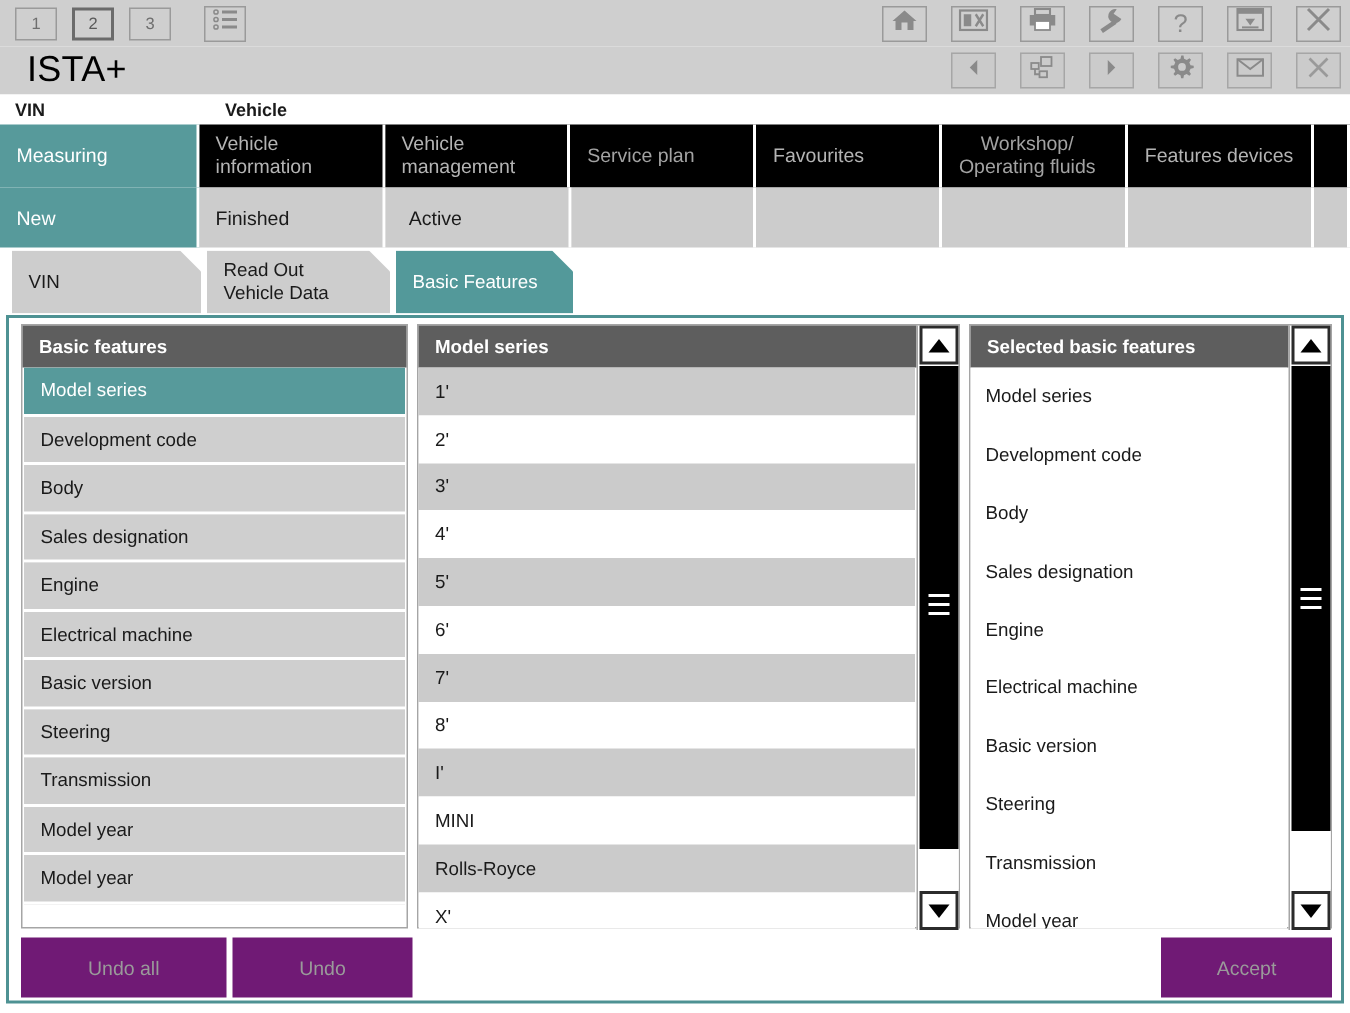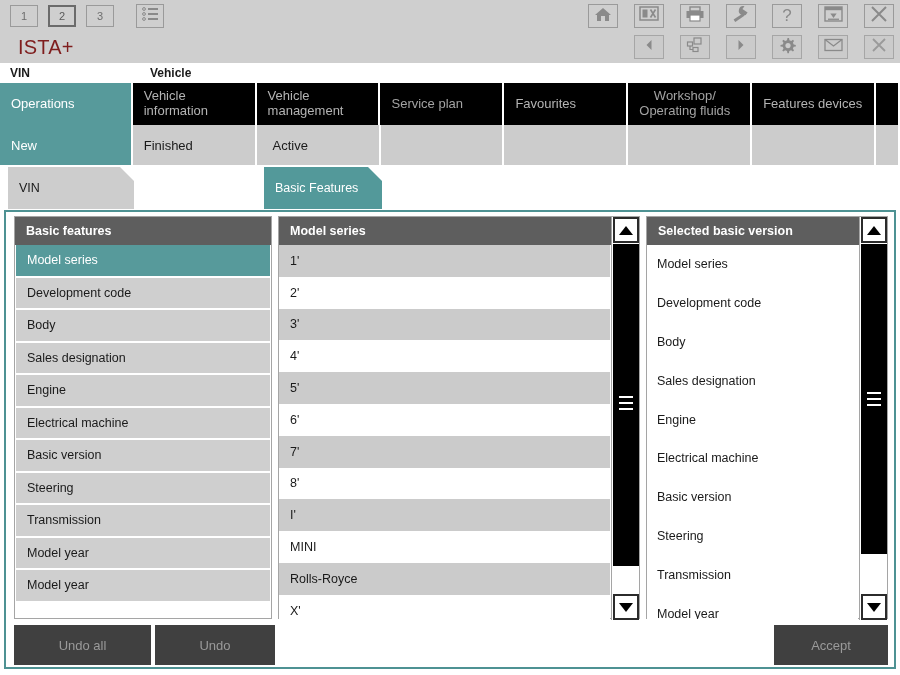--- a/index.html
+++ b/index.html
@@ -33,21 +33,21 @@
     width:30px; height:24px; margin-left:16px;
     border:1px solid #9a9a9a; background:#cfcfcf;
     display:flex; align-items:center; justify-content:center;
   }
 
   
   .titlerow{
     position:absolute; left:0; top:31px; width:900px; height:32px;
     background:#cfcfcf; display:flex; align-items:center;
   }
-  .apptitle{ font-size:20px; color:#7f1d1d; padding-left:18px; letter-spacing:.2px; }
+  .apptitle{ font-size:24px; color:#000000; padding-left:18px; letter-spacing:.2px; }
   .tb2-right{ margin-left:auto; display:flex; align-items:center; padding-right:6px; }
   .ibtn2{
     width:30px; height:24px; margin-left:16px;
     border:1px solid #a6a6a6; background:#cbcbcb;
     display:flex; align-items:center; justify-content:center;
   }
 
   
   .vinrow{
     position:absolute; left:0; top:63px; width:900px; height:20px;
@@ -134,21 +134,21 @@
   .sbtrack{ position:absolute; left:1px; top:27px; width:26px; bottom:27px; background:#ffffff; }
   .sbthumb{ position:absolute; left:0; width:26px; background:#000000; }
   .grip{ position:absolute; left:6px; width:14px; height:2px; background:#ffffff; }
   .caret{ width:0;height:0;border-left:7px solid transparent;border-right:7px solid transparent; }
   .caret.u{ border-bottom:9px solid #000; }
   .caret.d{ border-top:9px solid #000; }
 
   
   .btnrow{ position:absolute; left:8px; top:413px; width:874px; height:40px; }
   .btn{
-    position:absolute; top:0; height:40px; background:#404040;
+    position:absolute; top:0; height:40px; background:#701a75;
     display:flex; align-items:center; justify-content:center;
     font-size:13px; color:#9a9a9a;
   }
 </style>
 </head>
 <body>
 
 <div id="app">
 
   <div class="tb1">
@@ -286,21 +286,21 @@
     </div>
   </div>
 
   <div class="vinrow">
     <div class="vin">VIN</div>
     <div class="veh">Vehicle</div>
   </div>
 
   <div class="tabs1" id="tabs1">
       <div class="t1 sel" style="width: 135px;">
-        <span>Operations</span>
+        <span>Measuring</span>
       </div>
       <div class="t1" style="width: 126px;">
         <span>Vehicle information</span>
       </div>
       <div class="t1" style="width: 126px;">
         <span>Vehicle<br>management</span>
       </div>
       <div class="t1 bright" style="width: 126px;">
         <span>Service plan</span>
       </div>
@@ -339,20 +339,23 @@
       <div class="t2" style="width: 126px;">
         <span></span>
       </div>
       <div class="t2" style="width: 12px;">
         <span></span>
       </div>
     </div>
   <div class="tabs3" id="tabs3">
       <div class="t3" style="left: 8px; width: 126px;">
         <span>VIN</span>
+      </div>
+      <div class="t3" style="left: 138px; width: 122px;">
+        <span>Read Out<br>Vehicle Data</span>
       </div>
       <div class="t3 sel" style="left: 264px; width: 118px;">
         <span>Basic Features</span>
       </div>
     </div>
 
   <div class="frame">
     <div class="panels">
 
       <div class="panel" style="left:0; width:258px;">
@@ -445,21 +448,21 @@
               <div class="grip" style="top:164px;"></div>
             </div>
           </div>
           <div class="sbtn dn">
               <div class="caret d"></div>
             </div>
         </div>
       </div>
 
       <div class="panel" style="left:632px; width:242px;">
-        <div class="phead">Selected basic version</div>
+        <div class="phead">Selected basic features</div>
         <div class="plist" id="right-list" style="height:374px; width:211px;">
             <div class="rrow">
               <span>Model series</span>
             </div>
             <div class="rrow">
               <span>Development code</span>
             </div>
             <div class="rrow">
               <span>Body</span>
             </div>

